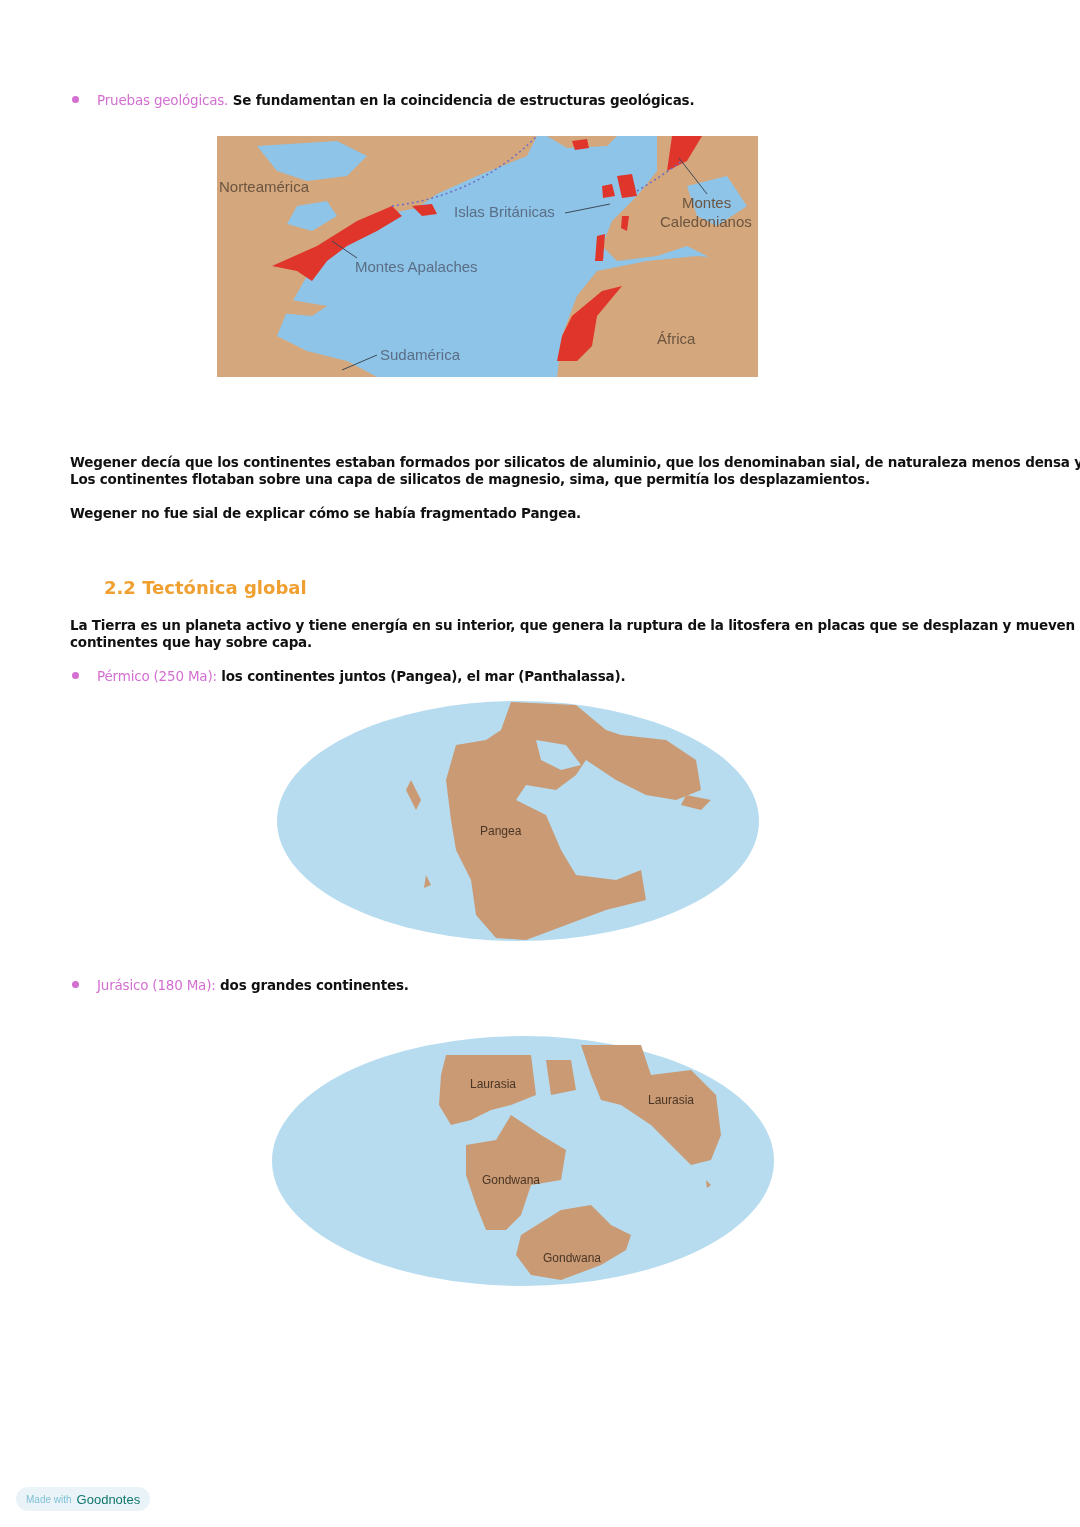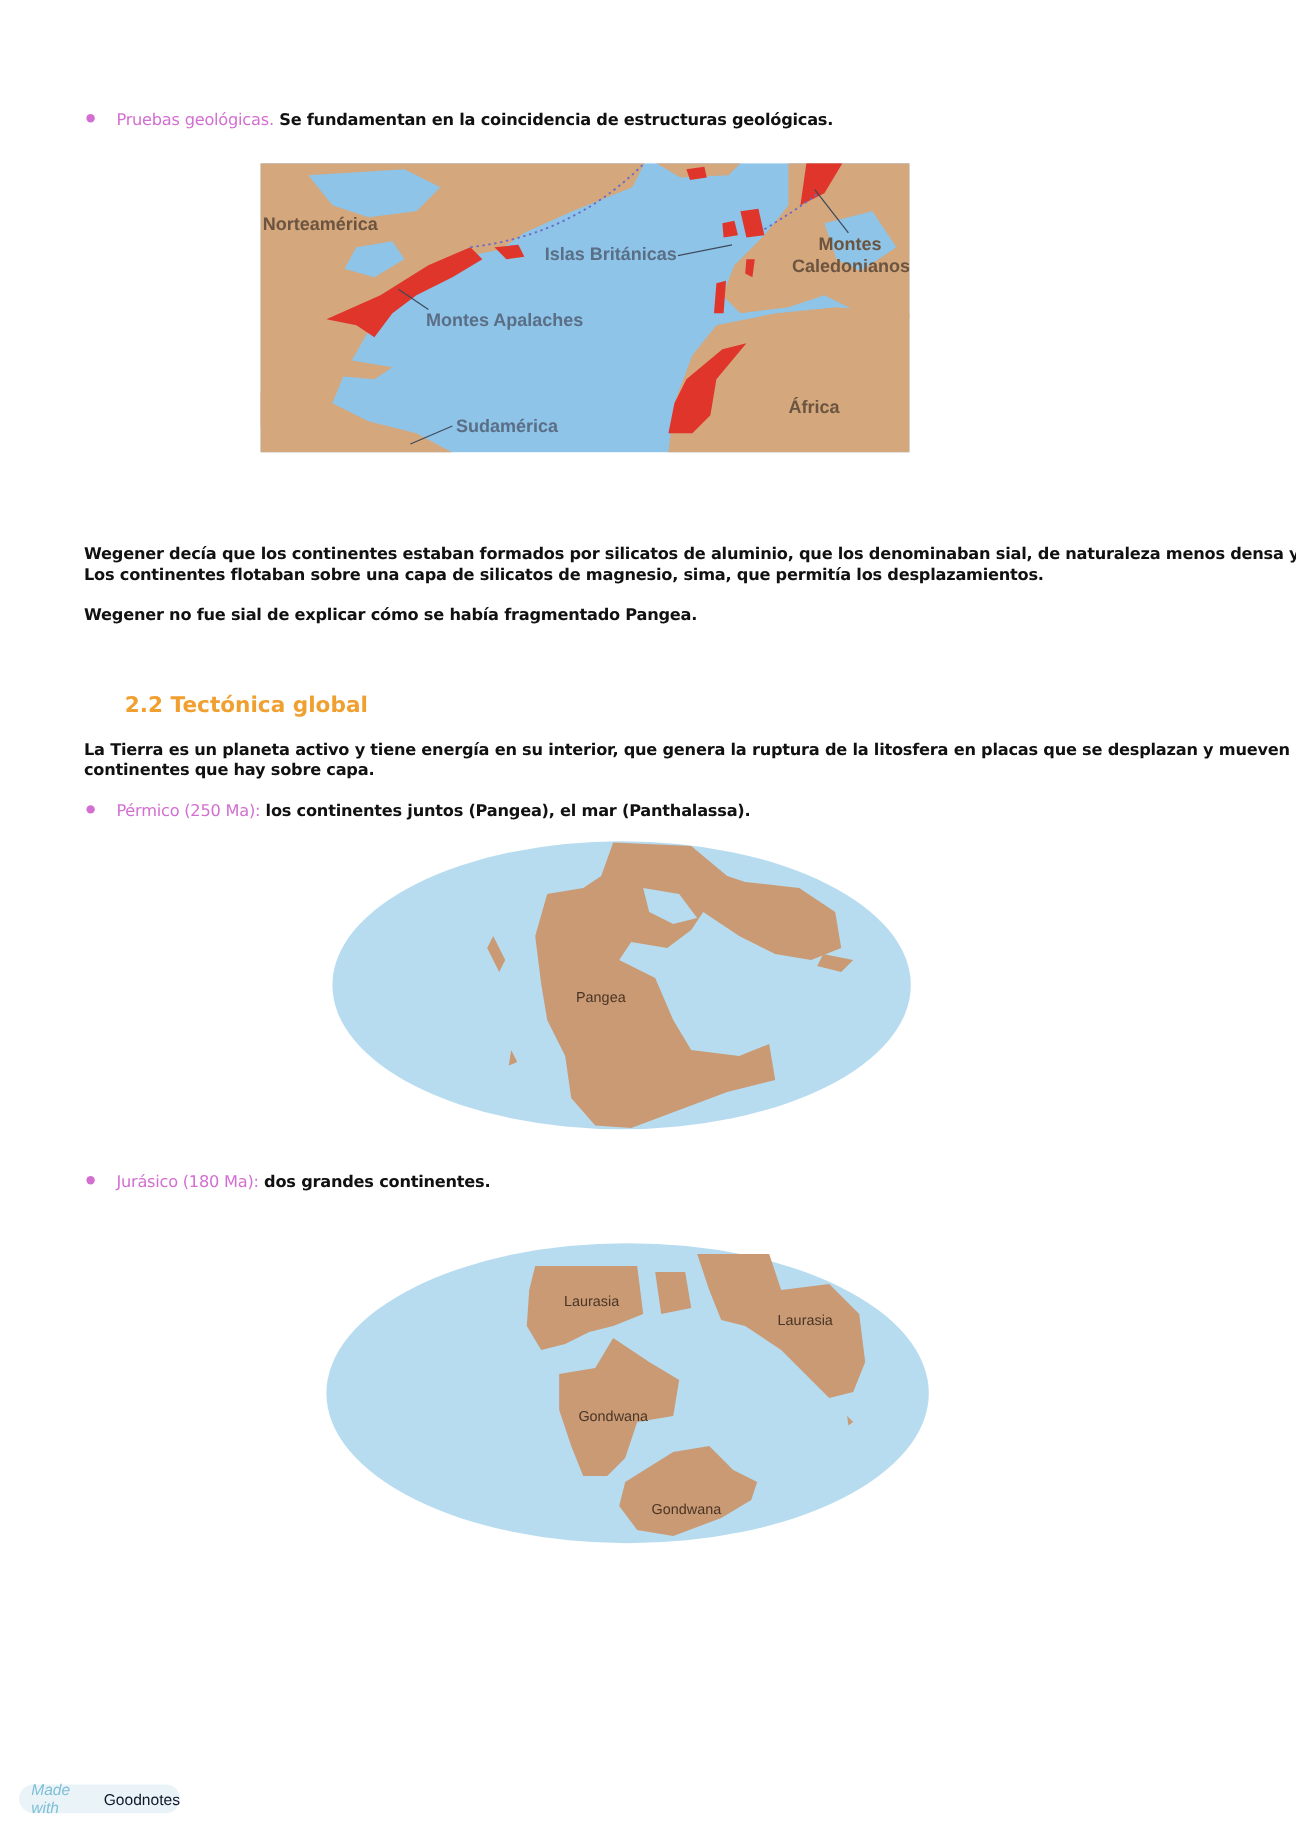--- a/index.html
+++ b/index.html
@@ -9,31 +9,31 @@
   .line { font-size: 13.5px; font-weight: bold; letter-spacing: -0.2px; white-space: nowrap; line-height: 17px; margin-left: 10px; }
   .pink { color: #d36fd1; font-weight: normal; }
   .bullet { display: inline-block; width: 7px; height: 7px; border-radius: 50%; background: #d36fd1; margin-right: 18px; vertical-align: middle; position: relative; top: -2px; }
   .heading { color: #f0a030; font-size: 18px; font-weight: bold; margin-left: 44px; }
   .fig { position: absolute; }
   .maplabel { font-family: "Liberation Sans", sans-serif; font-size: 15px; fill: #5a6e86; }
   .maplabel-dark { font-family: "Liberation Sans", sans-serif; font-size: 15px; fill: #6b5440; }
   .globelabel { font-family: "Liberation Sans", sans-serif; font-size: 12px; fill: #4a3526; }
   .badge { position: absolute; left: 16px; top: 1487px; width: 134px; height: 24px; border-radius: 12px;
            background: #eaf4f8; display: flex; align-items: center; padding-left: 10px; box-sizing: border-box; }
-  .badge .small { font-size: 13px; color: #7fbfd6; margin-right: 5px; font-family: "Liberation Sans", sans-serif; font-style: italic; }
-  .badge .big { font-size: 13px; color: #0f172a; font-family: "Liberation Sans", sans-serif; }
+  .badge .small { font-size: 10px; color: #7fbfd6; margin-right: 5px; font-family: "Liberation Sans", sans-serif; }
+  .badge .big { font-size: 13px; color: #0f766e; font-family: "Liberation Sans", sans-serif; }
 </style>
 </head>
 <body>
 
 <div class="abs line" style="left:62px; top:92px;">
   <span class="bullet"></span><span class="pink">Pruebas geológicas.</span><span> Se fundamentan en la coincidencia de estructuras geológicas.</span>
 </div>
 
-<div class="fig" style="left:217px; top:136px; width:541px; height:241px;font-weight:bold;">
+<div class="fig" style="left:217px; top:136px; width:541px; height:241px;">
   <svg width="541" height="241" viewBox="0 0 541 241">
     <rect width="541" height="241" fill="#8ec4e8"></rect>
 
     <path d="M0,0 L320,0 L310,20 L260,40 L220,58 L200,72 L170,78 L140,100 L110,115 L90,140 L70,175 L60,200 L40,215 L0,220 Z" fill="#d4a77c"></path>
     <path d="M40,10 L120,5 L150,20 L130,40 L90,45 L60,35 Z" fill="#8ec4e8"></path>
     <path d="M80,70 L110,65 L120,80 L95,95 L70,88 Z" fill="#8ec4e8"></path>
 
     <path d="M330,0 L400,0 L390,10 L350,12 Z" fill="#d4a77c"></path>
 
     <path d="M0,190 L60,200 L90,215 L130,225 L160,241 L0,241 Z" fill="#d4a77c"></path>

